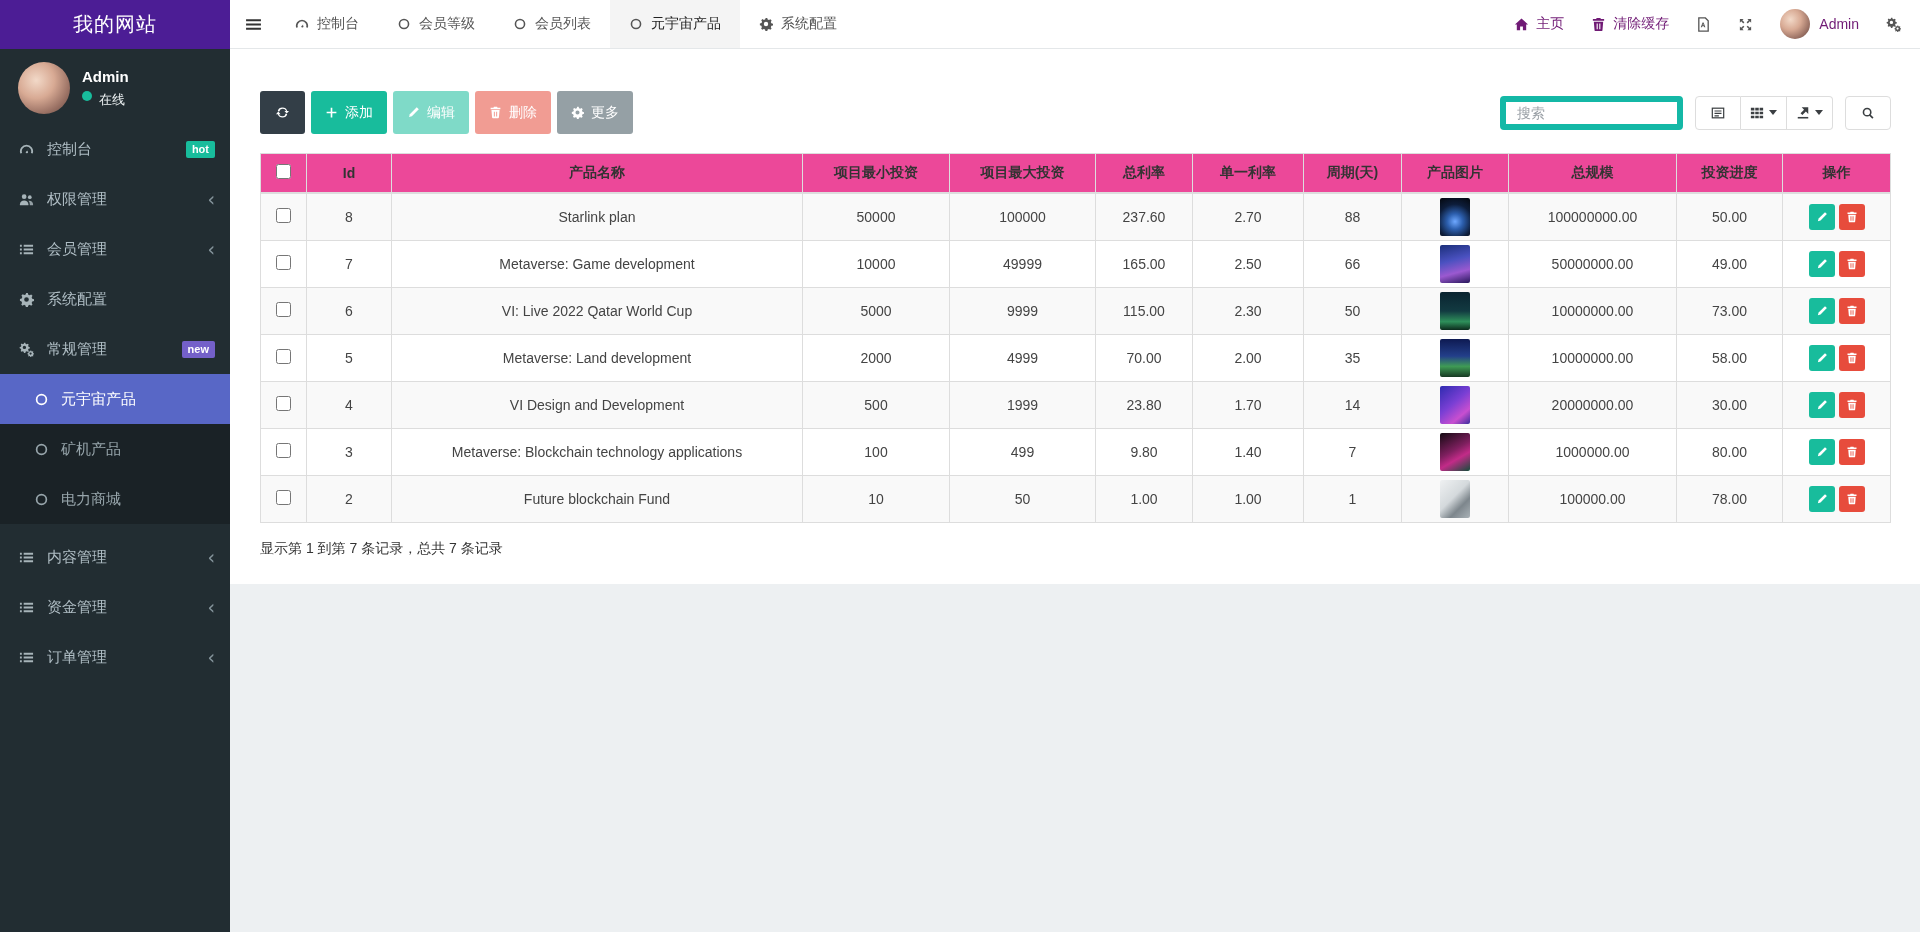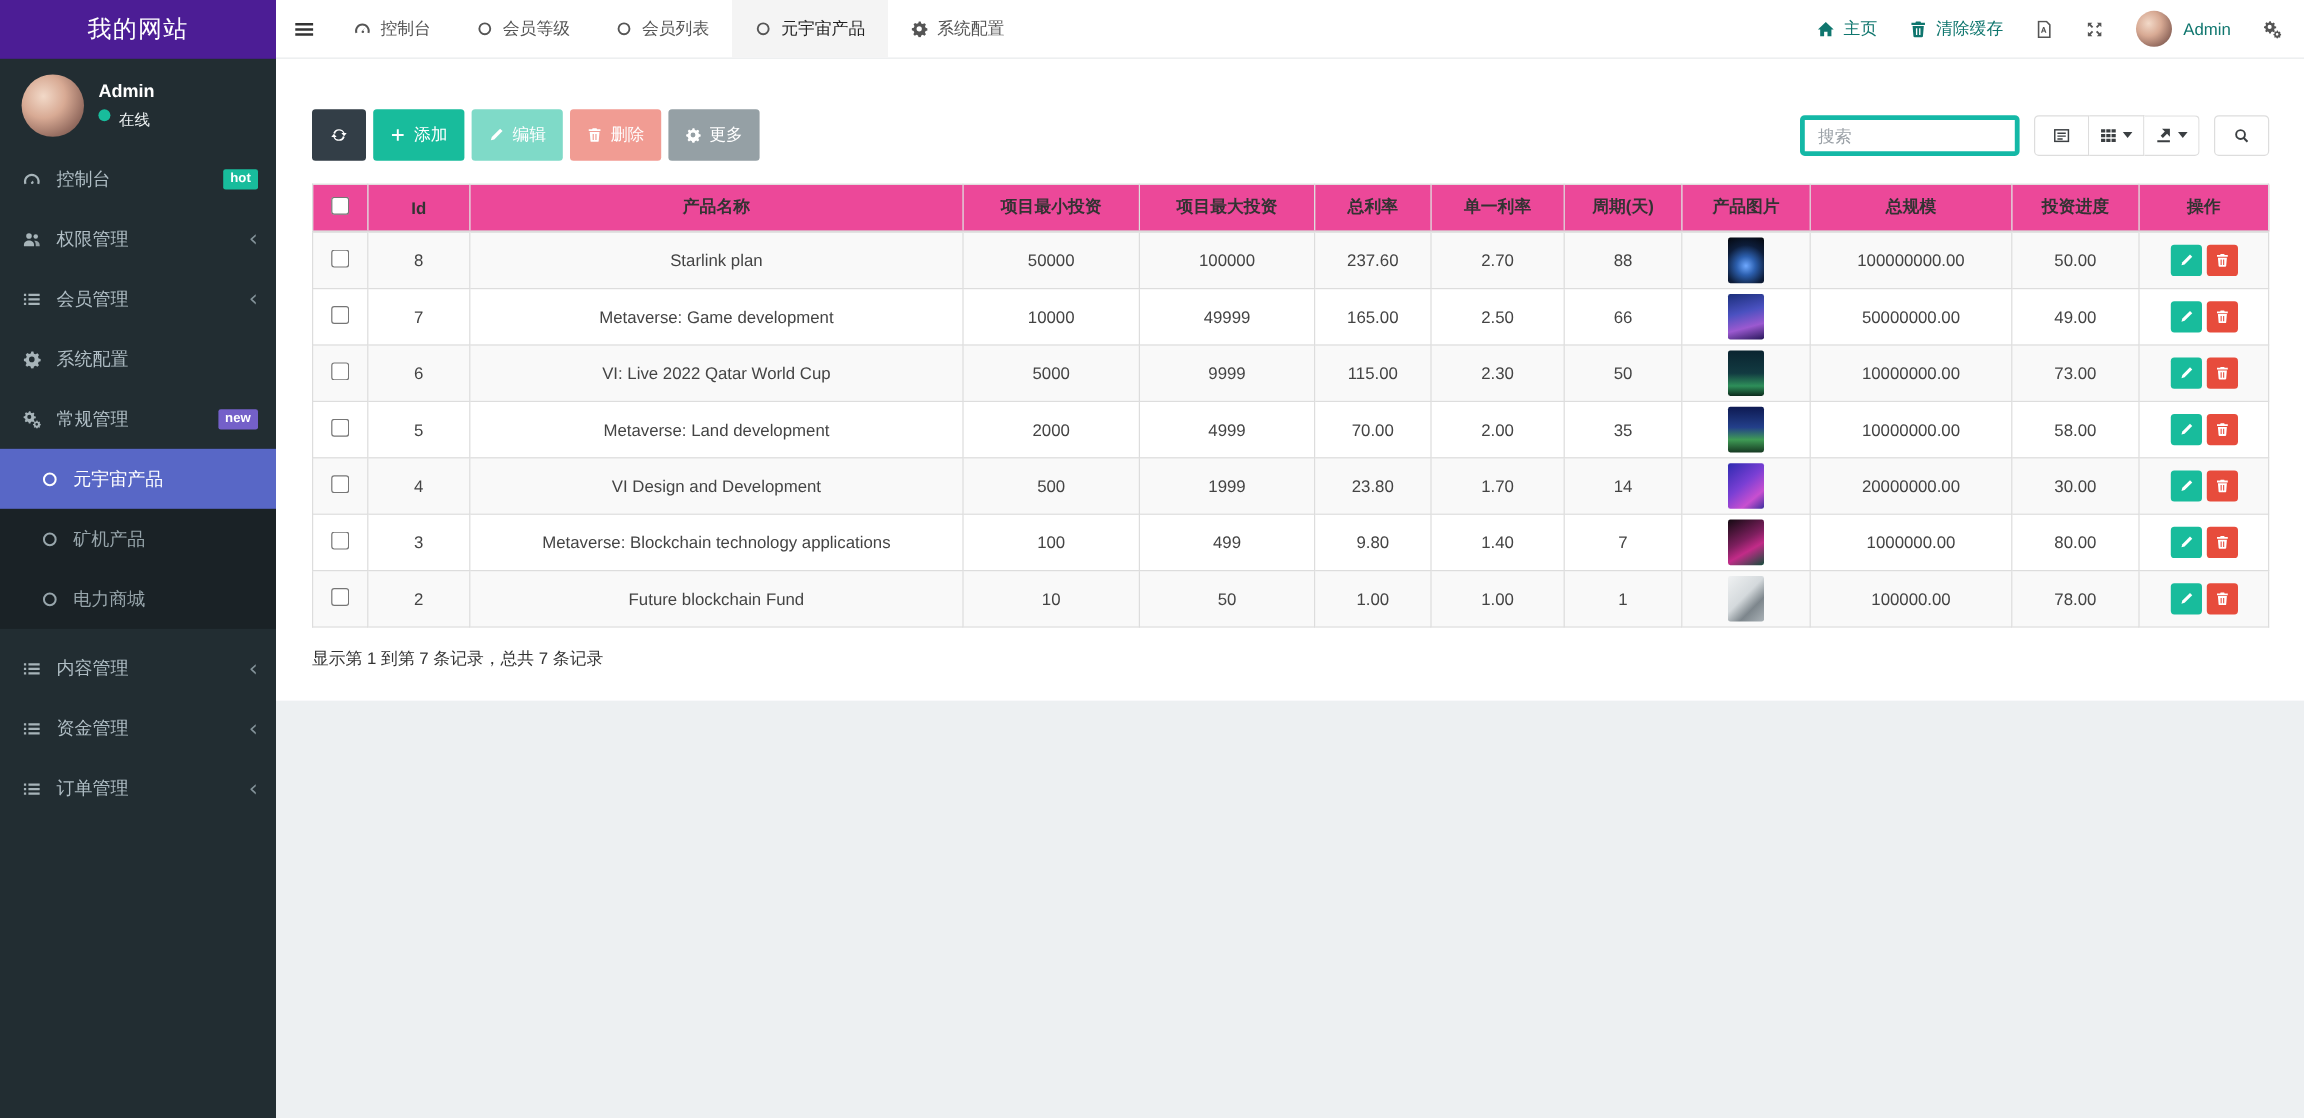--- a/index.html
+++ b/index.html
@@ -41,21 +41,21 @@
   
   .main { flex:1; display:flex; flex-direction:column; height:932px; }
   .topbar { height:49px; background:#fff; border-bottom:1px solid #e4e7e9; display:flex; align-items:stretch; flex-shrink:0; }
   .hamburger { width:46px; display:flex; align-items:center; justify-content:center; color:#333; cursor:pointer; }
   .hamburger svg { width:17px; height:17px; }
   .topbar-tabs { display:flex; }
   .tab { display:flex; align-items:center; gap:8px; padding:0 19px; font-size:14px; color:#555; cursor:pointer; }
   .tab .icon { color:#555; }
   .tab .icon svg { width:14px; height:14px; }
   .tab.active { background:#f4f4f4; color:#222; }
-  .topbar-right { margin-left:auto; display:flex; align-items:center; gap:27px; padding-right:20px; color:#0f766e; }
+  .topbar-right { margin-left:auto; display:flex; align-items:center; gap:27px; padding-right:20px; color:#701a75; }
   .topbar-link { display:flex; align-items:center; gap:7px; font-size:14px; cursor:pointer; }
   .topbar-icon-btn { cursor:pointer; color:#555; }
   .topbar-user { display:flex; align-items:center; gap:9px; cursor:pointer; }
   .avatar-sm { width:30px; height:30px; border-radius:50%;
     background:radial-gradient(circle at 35% 35%, #f2d9c8 0%, #d8aa94 38%, #9a7164 70%, #5e443e 100%); }
 
   .content { flex:1; display:flex; flex-direction:column; }
   .content-panel { background:#fff; padding:42px 30px 26px 30px; }
   .content-rest { flex:1; background:#edf0f2; }
 
@@ -63,21 +63,21 @@
   .toolbar { display:flex; align-items:center; justify-content:space-between; margin-bottom:19px; }
   .toolbar-left { display:flex; gap:6px; }
   .btn { height:43px; border:none; border-radius:3px; color:#fff; font-size:14px; font-family:inherit; display:inline-flex; align-items:center; gap:7px; padding:0 14px; cursor:pointer; }
   .btn svg { width:13px; height:13px; fill:currentColor; }
   .btn-refresh { background:#333e47; width:45px; justify-content:center; padding:0; }
   .btn-add { background:#18bc9c; }
   .btn-edit { background:#18bc9c; opacity:.55; cursor:default; }
   .btn-del { background:#e74c3c; opacity:.55; cursor:default; }
   .btn-more { background:#95a0a5; }
   .toolbar-right { display:flex; align-items:center; }
-  .search-input { width:183px; height:34px; border:4px solid #14b8a6; border-radius:4px; padding:0 11px; font-size:14px; color:#333; outline:none; font-family:inherit; }
+  .search-input { width:183px; height:34px; border:6px solid #14b8a6; border-radius:4px; padding:0 11px; font-size:14px; color:#333; outline:none; font-family:inherit; }
   .search-input::placeholder { color:#9aa0a6; }
   .btn-group { display:flex; margin-left:12px; }
   .tbtn { height:34px; width:46px; background:#fff; border:1px solid #ddd; color:#3b3f42; display:inline-flex; align-items:center; justify-content:center; gap:5px; cursor:pointer; }
   .tbtn svg { width:14px; height:14px; fill:currentColor; }
   .btn-group .tbtn + .tbtn { border-left:none; }
   .btn-group .tbtn:first-child { border-radius:4px 0 0 4px; }
   .btn-group .tbtn:last-child { border-radius:0 4px 4px 0; }
   .tbtn.single { border-radius:4px; margin-left:12px; width:46px; }
   .caret { width:0; height:0; border-left:4px solid transparent; border-right:4px solid transparent; border-top:5px solid #3b3f42; display:inline-block; }
 

